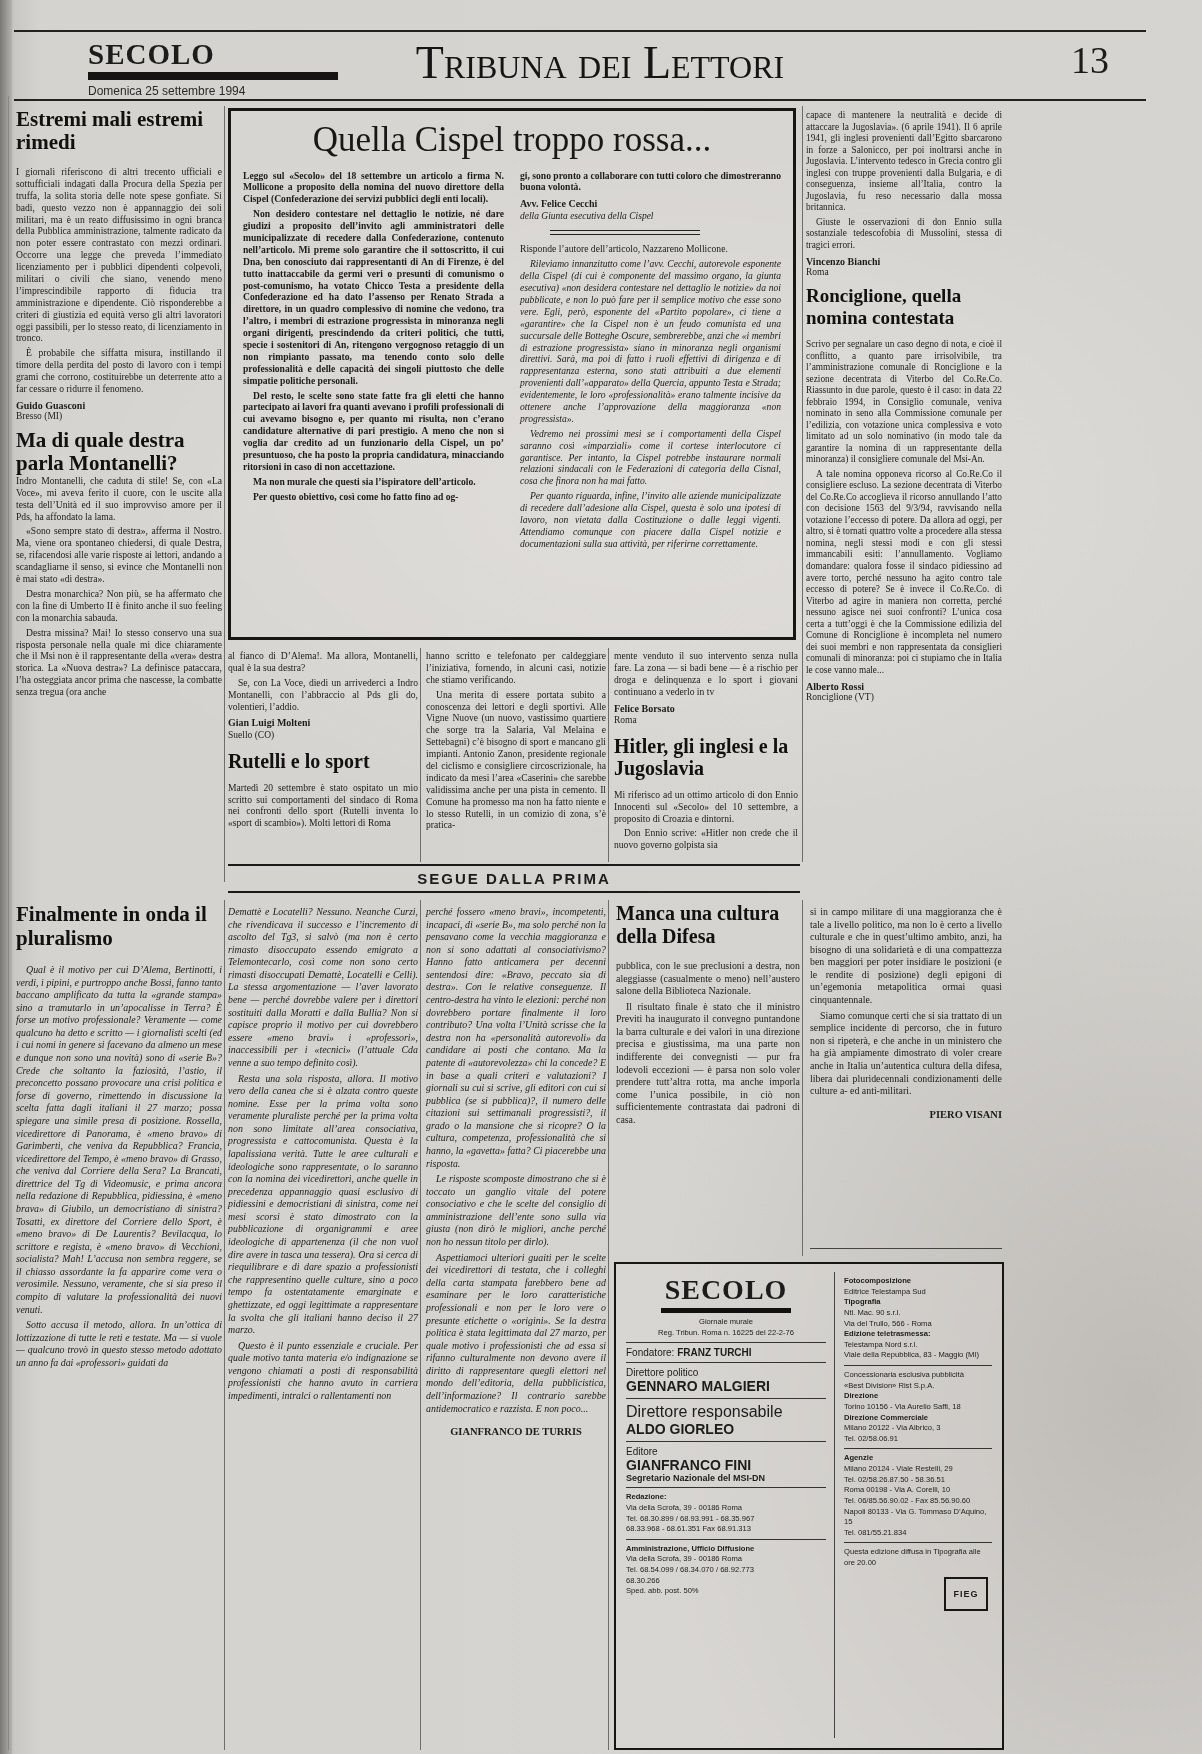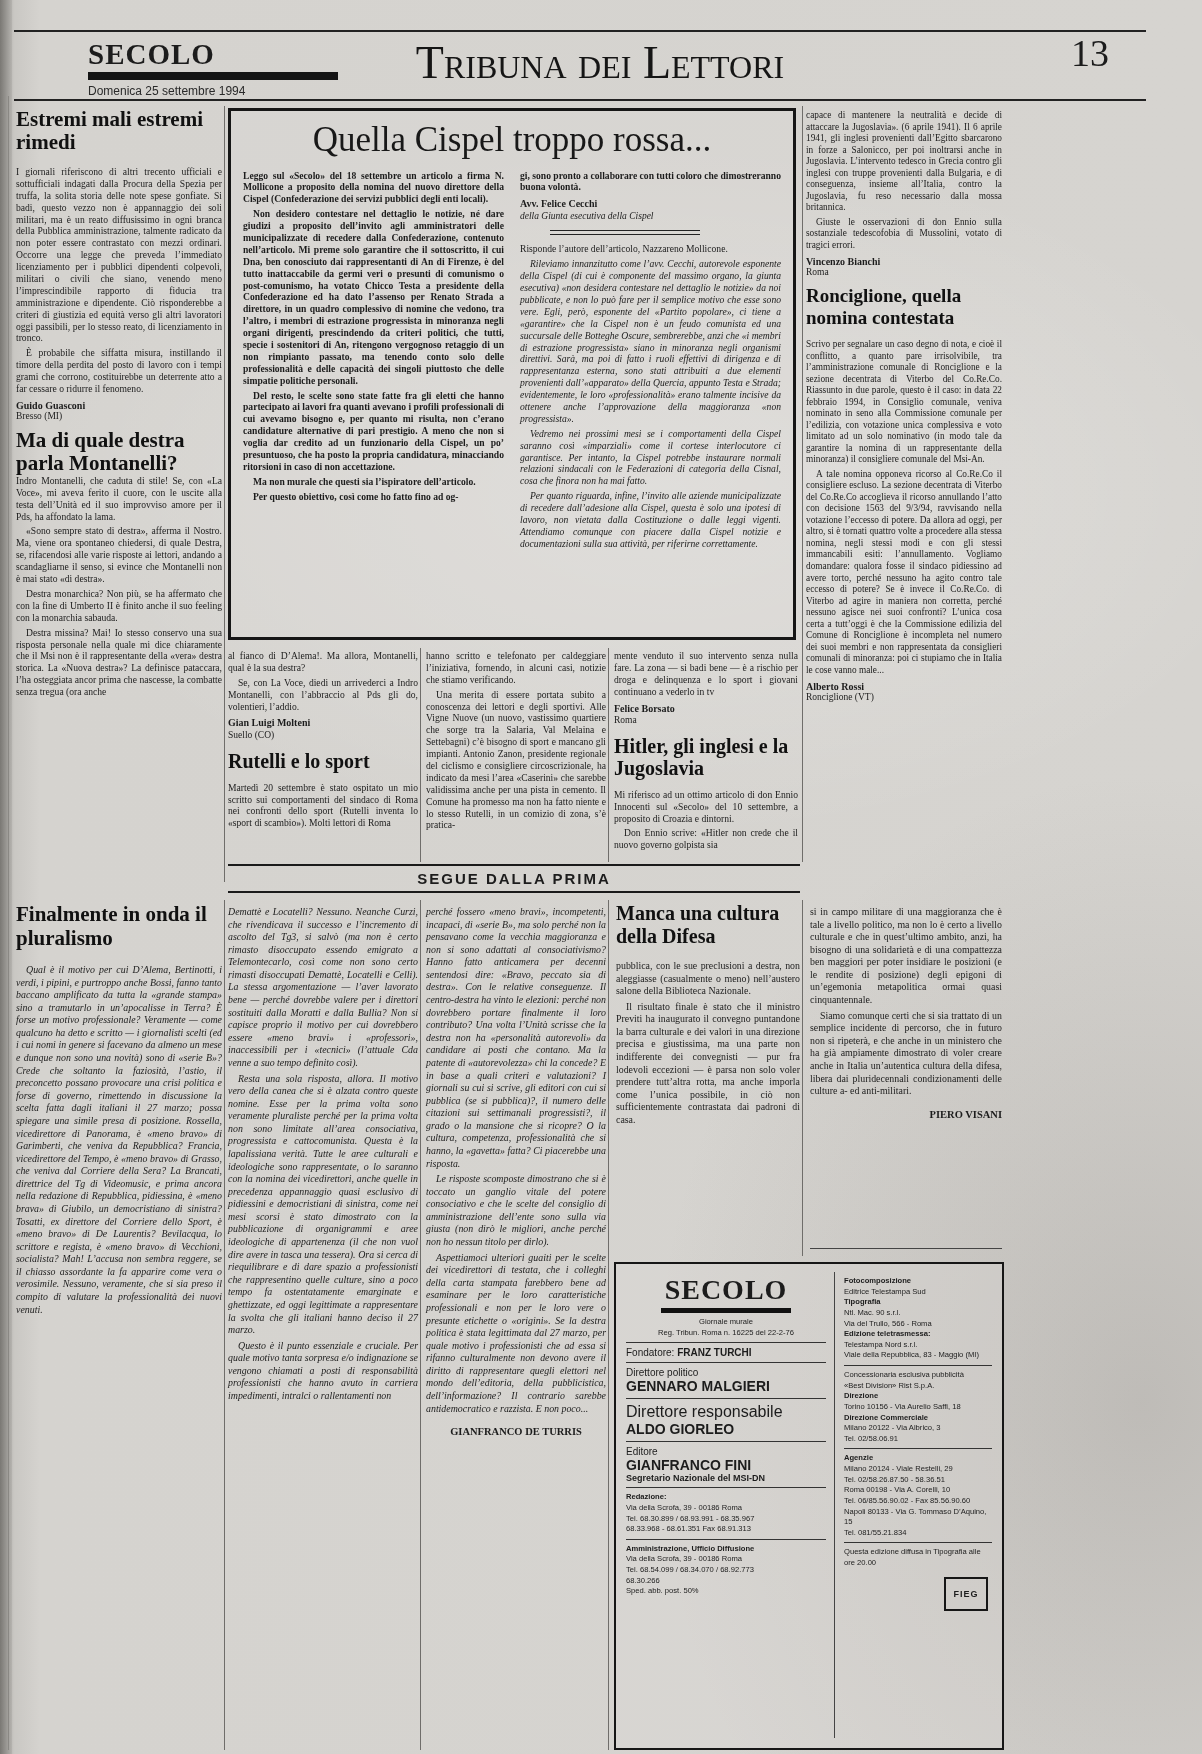--- a/index.html
+++ b/index.html
@@ -37,21 +37,21 @@
   <div class="abs" style="left:0;top:0;width:12px;height:1754px;background:linear-gradient(90deg,#7a7874,#b5b3af);"></div>
   <div class="vr" style="left:8px;top:96px;height:1654px;background:#8a8884;"></div>
 
   <div class="hr" style="left:14px;top:30px;width:1132px;height:2px;"></div>
   <div class="hr" style="left:14px;top:99px;width:1132px;height:2px;"></div>
 
   <div class="abs" style="left:88px;top:38px;font-family:'Liberation Serif',serif;font-weight:bold;font-size:29px;letter-spacing:1px;">SECOLO</div>
   <div class="abs" style="left:88px;top:72px;width:250px;height:8px;background:#141414;"></div>
   <div class="abs" style="left:88px;top:84px;font-family:'Liberation Sans',sans-serif;font-size:12px;color:#2a2a2a;">Domenica 25 settembre 1994</div>
   <div class="abs" style="left:300px;top:40px;width:600px;text-align:center;font-family:'Liberation Serif',serif;font-variant:small-caps;font-size:46px;line-height:1;color:#151515;">Tribuna dei Lettori</div>
-  <div class="abs" style="left:1040px;top:31px;width:100px;text-align:center;font-family:'Liberation Serif',serif;font-size:38px;">13</div>
+  <div class="abs" style="left:1040px;top:38px;width:100px;text-align:center;font-family:'Liberation Serif',serif;font-size:38px;">13</div>
 
   <div class="vr" style="left:224px;top:106px;height:776px;"></div>
   <div class="vr" style="left:802px;top:106px;height:756px;"></div>
   <div class="vr" style="left:420px;top:648px;height:214px;"></div>
   <div class="vr" style="left:608px;top:648px;height:214px;"></div>
   <div class="vr" style="left:224px;top:900px;height:850px;"></div>
   <div class="vr" style="left:420px;top:900px;height:850px;"></div>
   <div class="vr" style="left:608px;top:900px;height:850px;"></div>
   <div class="vr" style="left:802px;top:900px;height:356px;"></div>
 
@@ -95,21 +95,21 @@
         <p class="p ind it">Rileviamo innanzitutto come l’avv. Cecchi, autorevole esponente della Cispel (di cui è componente del massimo organo, la giunta esecutiva) «non desidera contestare nel dettaglio le notizie» da noi pubblicate, e non lo può fare per il semplice motivo che esse sono vere. Egli, però, esponente del «Partito popolare», ci tiene a «garantire» che la Cispel non è un feudo comunista ed una succursale delle Botteghe Oscure, sembrerebbe, anzi che «i membri di estrazione progressista» siano in minoranza negli organismi direttivi. Sarà, ma poi di fatto i ruoli effettivi di dirigenza e di rappresentanza esterna, sono stati attribuiti a due elementi provenienti dall’«apparato» della Quercia, appunto Testa e Strada; evidentemente, le loro «professionalità» erano talmente incisive da ottenere anche l’approvazione della maggioranza «non progressista».</p>
         <p class="p ind it">Vedremo nei prossimi mesi se i comportamenti della Cispel saranno così «imparziali» come il cortese interlocutore ci garantisce. Per intanto, la Cispel potrebbe instaurare normali relazioni sindacali con le Federazioni di categoria della Cisnal, cosa che finora non ha mai fatto.</p>
         <p class="p ind it">Per quanto riguarda, infine, l’invito alle aziende municipalizzate di recedere dall’adesione alla Cispel, questa è solo una ipotesi di lavoro, non vietata dalla Costituzione o dalle leggi vigenti. Attendiamo comunque con piacere dalla Cispel notizie e documentazioni sulla sua attività, per riferirne correttamente.</p>
       </div>
     </div>
   </div>
 
   <div class="abs" style="left:806px;top:110px;width:196px;">
     <div class="col" style="position:static;font-size:9.3px;">
       <p class="p">capace di mantenere la neutralità e decide di attaccare la Jugoslavia». (6 aprile 1941). Il 6 aprile 1941, gli inglesi provenienti dall’Egitto sbarcarono in forze a Salonicco, per poi inoltrarsi anche in Jugoslavia. L’intervento tedesco in Grecia contro gli inglesi con truppe provenienti dalla Bulgaria, e di conseguenza, insieme all’Italia, contro la Jugoslavia, fu reso necessario dalla mossa britannica.</p>
-      <p class="p ind">Giuste le osservazioni di don Ennio sulla sostanziale tedescofobia di Mussolini, votato di tragici errori.</p>
+      <p class="p ind">Giuste le osservazioni di don Ennio sulla sostanziale tedescofobia di Mussolini, stessa di tragici errori.</p>
     </div>
     <div class="sig">
       <span class="nm">Vincenzo Bianchi</span>
       <span class="pl">Roma</span>
     </div>
     <div class="headline" style="font-size:19px;line-height:22px;margin:8px 0 10px 0;">Ronciglione, quella nomina contestata</div>
     <div class="col" style="position:static;font-size:9.3px;">
       <p class="p">Scrivo per segnalare un caso degno di nota, e cioè il conflitto, a quanto pare irrisolvibile, tra l’amministrazione comunale di Ronciglione e la sezione decentrata di Viterbo del Co.Re.Co. Riassunto in due parole, questo è il caso: in data 22 febbraio 1994, in Consiglio comunale, veniva nominato in seno alla Commissione comunale per l’edilizia, con votazione unica complessiva e voto limitato ad un solo nominativo (in modo tale da garantire la nomina di un rappresentante della minoranza) il consigliere comunale del Msi-An.</p>
       <p class="p ind">A tale nomina opponeva ricorso al Co.Re.Co il consigliere escluso. La sezione decentrata di Viterbo del Co.Re.Co accoglieva il ricorso annullando l’atto con decisione 1563 del 9/3/94, ravvisando nella votazione l’eccesso di potere. Da allora ad oggi, per altro, si è tornati quattro volte a procedere alla stessa nomina, negli stessi modi e con gli stessi immancabili esiti: l’annullamento. Vogliamo domandare: qualora fosse il sindaco pidiessino ad avere torto, perché nessuno ha agito contro tale eccesso di potere? Se è invece il Co.Re.Co. di Viterbo ad agire in maniera non corretta, perché nessuno agisce nei suoi confronti? L’unica cosa certa a tutt’oggi è che la Commissione edilizia del Comune di Ronciglione è incompleta nel numero dei suoi membri e non rappresentata da consiglieri comunali di minoranza: poi ci stupiamo che in Italia le cose vanno male...</p>
     </div>
@@ -147,27 +147,28 @@
   </div>
 
   <div class="abs" style="left:228px;top:864px;width:572px;border-top:2px solid #1a1a1a;border-bottom:2px solid #1a1a1a;">
     <div class="banner" style="text-align:center;font-size:15px;padding:4px 0;">SEGUE DALLA PRIMA</div>
   </div>
 
   <div class="abs" style="left:16px;top:902px;width:206px;">
     <div class="headline" style="font-size:21px;line-height:24px;">Finalmente in onda il pluralismo</div>
     <div class="col it" style="position:static;margin-top:14px;font-size:9.9px;line-height:1.27;">
       <p class="p ind">Qual è il motivo per cui D’Alema, Bertinotti, i verdi, i pipini, e purtroppo anche Bossi, fanno tanto baccano amplificato da tutta la «grande stampa» sino a tramutarlo in un’apocalisse in Terra? È forse un motivo professionale? Veramente — come qualcuno ha detto e scritto — i giornalisti scelti (ed i cui nomi in genere si facevano da almeno un mese e dunque non sono una novità) sono di «serie B»? Crede che soltanto la faziosità, l’astio, il preconcetto possano provocare una crisi politica e forse di governo, rimettendo in discussione la scelta fatta dagli italiani il 27 marzo; possa spiegare una simile presa di posizione. Rossella, vicedirettore di Panorama, è «meno bravo» di Garimberti, che veniva da Repubblica? Francia, vicedirettore del Tempo, è «meno bravo» di Grasso, che veniva dal Corriere della Sera? La Brancati, direttrice del Tg di Videomusic, e prima ancora nella redazione di Repubblica, pidiessina, è «meno brava» di Giubilo, un democristiano di sinistra? Tosatti, ex direttore del Corriere dello Sport, è «meno bravo» di De Laurentis? Bevilacqua, lo scrittore e regista, è «meno bravo» di Vecchioni, socialista? Mah! L’accusa non sembra reggere, se il chiasso assordante la fa apparire come vera o verosimile. Nessuno, veramente, che si sia preso il compito di valutare la professionalità dei nuovi venuti.</p>
+      <p class="p ind">Sotto accusa il metodo, allora. In un’ottica di lottizzazione di tutte le reti e testate. Ma — si vuole — qualcuno trovò in questo stesso metodo adottato un anno fa dai «professori» guidati da</p>
     </div>
   </div>
 
   <div class="abs col it" style="left:228px;top:906px;width:190px;font-size:9.9px;line-height:1.27;">
     <p class="p">Demattè e Locatelli? Nessuno. Neanche Curzi, che rivendicava il successo e l’incremento di ascolto del Tg3, si salvò (ma non è certo rimasto disoccupato essendo emigrato a Telemontecarlo, così come non sono certo rimasti disoccupati Demattè, Locatelli e Celli). La stessa argomentazione — l’aver lavorato bene — perché dovrebbe valere per i direttori sostituiti dalla Moratti e dalla Bullia? Non si capisce proprio il motivo per cui dovrebbero essere «meno bravi» i «professori», inaccessibili per i «tecnici» (l’attuale Cda venne a suo tempo definito così).</p>
     <p class="p ind">Resta una sola risposta, allora. Il motivo vero della canea che si è alzata contro queste nomine. Esse per la prima volta sono veramente pluraliste perché per la prima volta non sono limitate all’area consociativa, progressista e cattocomunista. Questa è la lapalissiana verità. Tutte le aree culturali e ideologiche sono rappresentate, o lo saranno con la nomina dei vicedirettori, anche quelle in precedenza appannaggio quasi esclusivo di pidiessini e democristiani di sinistra, come nei mesi scorsi è stato dimostrato con la pubblicazione di organigrammi e aree ideologiche di appartenenza (il che non vuol dire avere in tasca una tessera). Ora si cerca di riequilibrare e di dare spazio a professionisti che rappresentino quelle culture, sino a poco tempo fa ostentatamente emarginate e ghettizzate, ed oggi legittimate a rappresentare la svolta che gli italiani hanno deciso il 27 marzo.</p>
-    <p class="p ind">Questo è il punto essenziale e cruciale. Per quale motivo tanta sorpresa e/o indignazione se vengono chiamati a posti di responsabilità professionisti che hanno avuto in carriera impedimenti, intralci o rallentamenti non</p>
+    <p class="p ind">Questo è il punto essenziale e cruciale. Per quale motivo tanta materia e/o indignazione se vengono chiamati a posti di responsabilità professionisti che hanno avuto in carriera impedimenti, intralci o rallentamenti non</p>
   </div>
 
   <div class="abs col" style="left:426px;top:906px;width:180px;font-size:9.9px;line-height:1.27;">
     <p class="p it">perché fossero «meno bravi», incompetenti, incapaci, di «serie B», ma solo perché non la pensavano come la vecchia maggioranza e non si sono adattati al consociativismo? Hanno fatto anticamera per decenni sentendosi dire: «Bravo, peccato sia di destra». Con le relative conseguenze. Il centro-destra ha vinto le elezioni: perché non dovrebbero portare finalmente il loro contributo? Una volta l’Unità scrisse che la destra non ha «personalità autorevoli» da candidare ai posti che contano. Ma la patente di «autorevolezza» chi la concede? E in base a quali criteri e valutazioni? I giornali su cui si scrive, gli editori con cui si pubblica (se si pubblica)?, il numero delle citazioni sui settimanali progressisti?, il grado o la mansione che si ricopre? O la cultura, competenza, professionalità che si hanno, la «gavetta» fatta? Ci piacerebbe una risposta.</p>
     <p class="p ind it">Le risposte scomposte dimostrano che si è toccato un ganglio vitale del potere consociativo e che le scelte del consiglio di amministrazione dell’ente sono sulla via giusta (non dirò le migliori, anche perché non ho nessun titolo per dirlo).</p>
     <p class="p ind it">Aspettiamoci ulteriori guaiti per le scelte dei vicedirettori di testata, che i colleghi della carta stampata farebbero bene ad esaminare per le loro caratteristiche professionali e non per le loro vere o presunte etichette o «origini». Se la destra politica è stata legittimata dal 27 marzo, per quale motivo i professionisti che ad essa si rifanno culturalmente non devono avere il diritto di rappresentare quegli elettori nel mondo dell’editoria, della pubblicistica, dell’informazione? Il contrario sarebbe antidemocratico e razzista. E non poco...</p>
     <div style="text-align:center;font-weight:bold;font-size:10.5px;margin-top:10px;">GIANFRANCO DE TURRIS</div>
   </div>
 
   <div class="abs" style="left:616px;top:902px;width:184px;">

